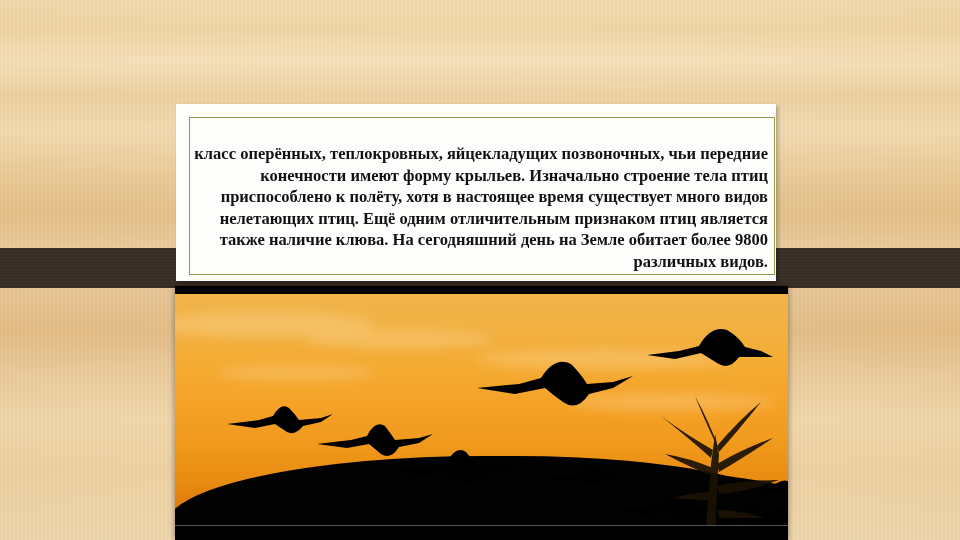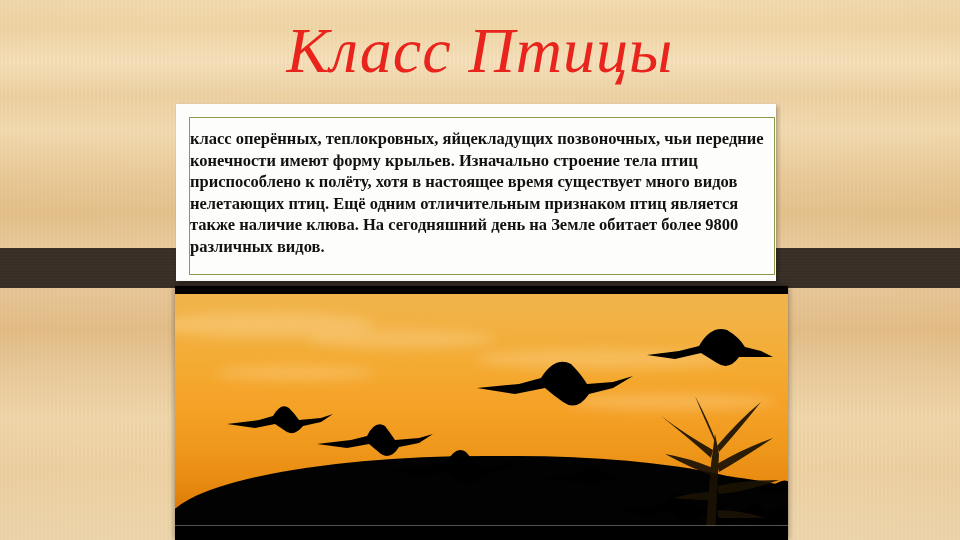--- a/index.html
+++ b/index.html
@@ -103,28 +103,28 @@
     left: 13px;
     top: 13px;
     right: 1px;
     bottom: 6px;
     border: 1px solid #8a9b4a;
     box-sizing: border-box;
   }
   .card-body {
     position: absolute;
     left: 190px;
-    top: 128px;
+    top: 143px;
     width: 578px;
     font-family: "Liberation Serif", "DejaVu Serif", serif;
     font-weight: 700;
     font-size: 16.5px;
     line-height: 21.5px;
     color: #121212;
-    text-align: left;
+    text-align: right;
   }
 
   
   .photo {
     position: absolute;
     left: 175px;
     top: 286px;
     width: 613px;
     height: 254px;
     overflow: hidden;
@@ -190,21 +190,20 @@
 </head>
 <body>
 
 <div id="slide">
 
   <div class="bg-wood"></div>
   <div class="bg-vig"></div>
 
   <div class="dark-band"></div>
 
-  <div class="title">Класс Птицы</div>
 
   <div class="card">
     <div class="card-inner"></div>
   </div>
 
   <div class="card-body">класс оперённых, теплокровных, яйцекладущих позвоночных, чьи передние конечности имеют форму крыльев. Изначально строение тела птиц приспособлено к полёту, хотя в настоящее время существует много видов нелетающих птиц. Ещё одним отличительным признаком птиц является также наличие клюва. На сегодняшний день на Земле обитает более 9800 различных видов.</div>
 
   <div class="photo">
     <div class="photo-sky">
       <div class="cloud" style="left:-20px; top:18px; width:220px; height:26px;"></div>

